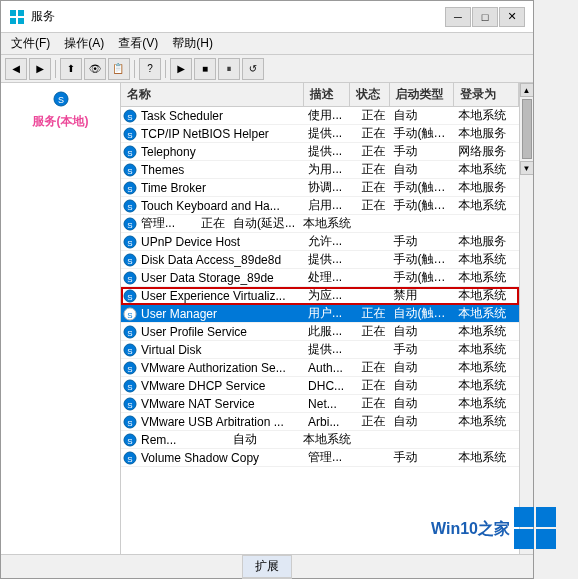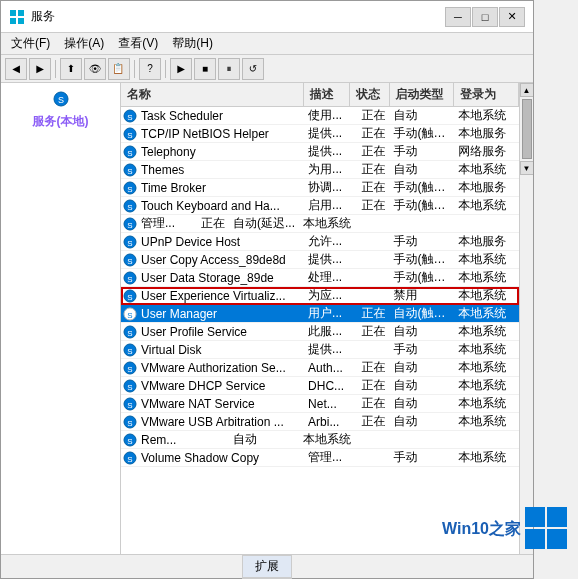--- a/index.html
+++ b/index.html
@@ -107,21 +107,21 @@
       width: 120px;
       background: #fff;
       border-right: 1px solid #ccc;
       padding: 8px 4px;
       display: flex;
       flex-direction: column;
       align-items: center;
     }
     .left-panel-title {
       font-size: 12px;
-      color: #8b5cf6;
+      color: #ec4899;
       text-align: center;
       font-weight: bold;
       cursor: pointer;
     }
     .right-panel {
       flex: 1;
       background: #fff;
       overflow: hidden;
       display: flex;
       flex-direction: column;
@@ -374,21 +374,21 @@
             <div class="row-cell cell-desc">允许...</div>
             <div class="row-cell cell-status"></div>
             <div class="row-cell cell-startup">手动</div>
             <div class="row-cell cell-login">本地服务</div>
           </div>
           <div class="list-row">
             <svg width="14" height="14" viewBox="0 0 14 14" style="margin-left: 2px; flex-shrink: 0;">
               <circle cx="7" cy="7" r="6" fill="#0078d7" stroke="#005fa3" stroke-width="1"></circle>
               <text x="7" y="11" text-anchor="middle" fill="white" font-size="8">S</text>
             </svg>
-            <div class="row-cell cell-name">User Copy Access_89de8d</div>
+            <div class="row-cell cell-name">Disk Data Access_89de8d</div>
             <div class="row-cell cell-desc">提供...</div>
             <div class="row-cell cell-status"></div>
             <div class="row-cell cell-startup">手动(触发...</div>
             <div class="row-cell cell-login">本地系统</div>
           </div>
           <div class="list-row">
             <svg width="14" height="14" viewBox="0 0 14 14" style="margin-left: 2px; flex-shrink: 0;">
               <circle cx="7" cy="7" r="6" fill="#0078d7" stroke="#005fa3" stroke-width="1"></circle>
               <text x="7" y="11" text-anchor="middle" fill="white" font-size="8">S</text>
             </svg>
@@ -516,21 +516,21 @@
       <div class="scroll-arrow">▼</div>
     </div>
   </div>
 
   <div class="status-bar">
     <div class="status-tab active">扩展</div>
     <div class="status-tab">标准</div>
   </div>
 </div>
 
-<div style="position:fixed; bottom:28px; right:9px; display:flex; align-items:center; gap:4px; z-index:10;">
+<div style="position:fixed; bottom:28px; right:20px; display:flex; align-items:center; gap:4px; z-index:10;">
   <span style="color:#1a5fb4; font-size:16px; font-weight:bold;">Win10之家</span>
   <svg width="44" height="44" viewBox="0 0 44 44">
     <rect x="0" y="0" width="20" height="20" fill="#0078d7"></rect>
     <rect x="22" y="0" width="20" height="20" fill="#0078d7"></rect>
     <rect x="0" y="22" width="20" height="20" fill="#0078d7"></rect>
     <rect x="22" y="22" width="20" height="20" fill="#0078d7"></rect>
   </svg>
 </div>
 
 </body></html>

